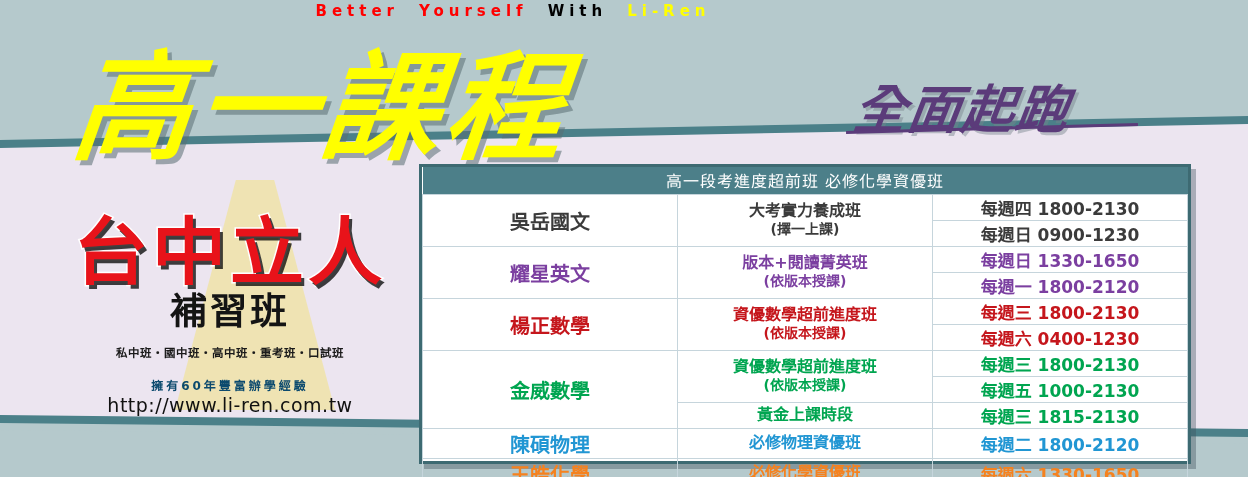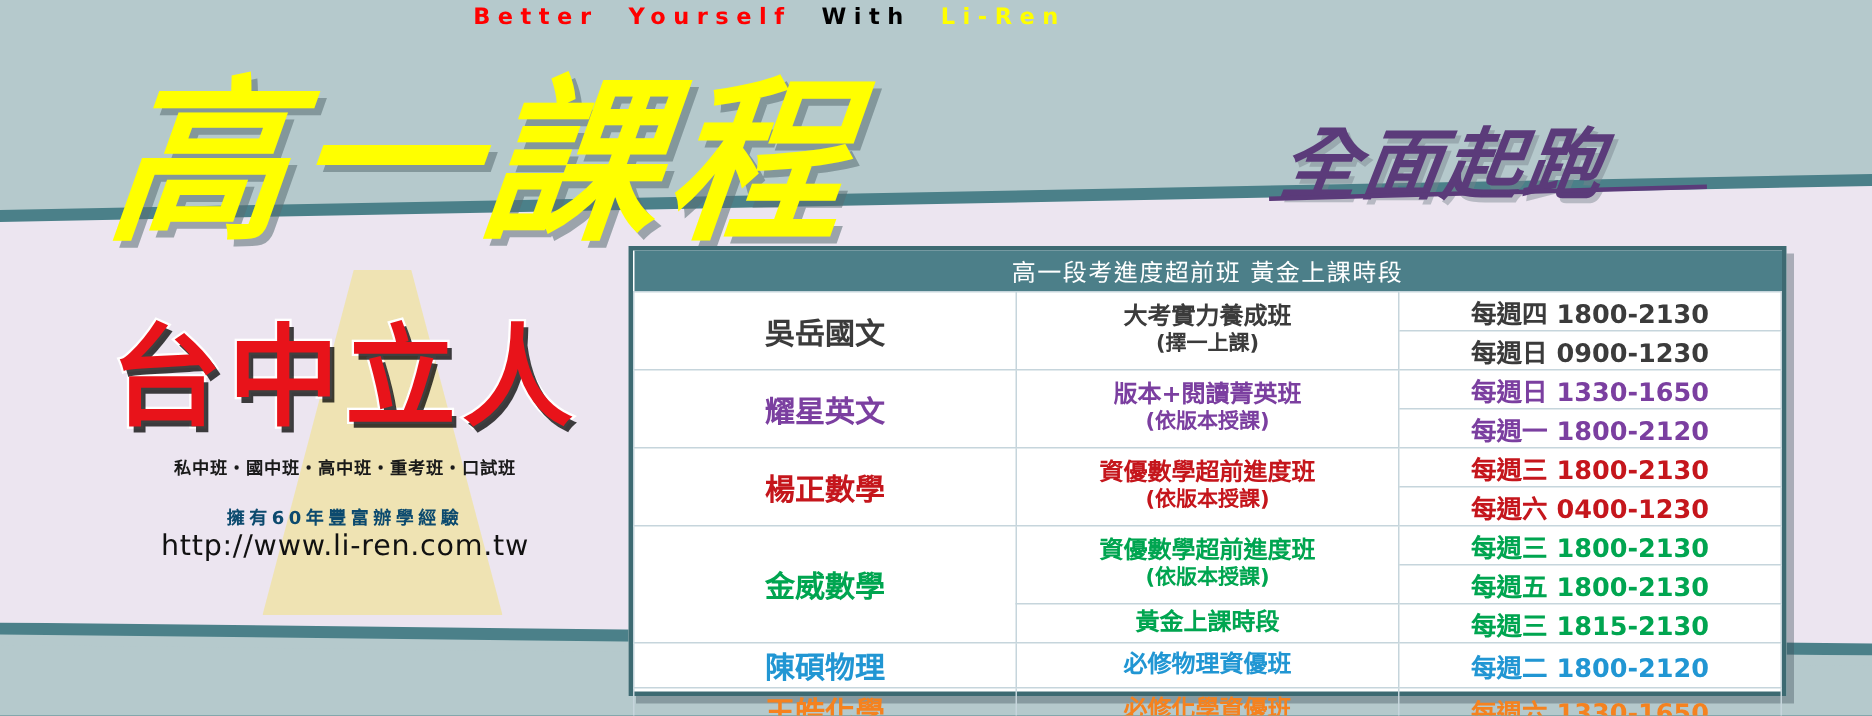--- a/index.html
+++ b/index.html
@@ -142,31 +142,32 @@
 
   <div class="tagline" id="tagline"><span class="w1" style="color: rgb(255, 0, 0);">Better</span><span class="w2" style="color: rgb(255, 0, 0);">Yourself</span><span class="w3" style="color: rgb(0, 0, 0);">With</span><span class="w4" style="color: rgb(255, 255, 0);">Li-Ren</span></div>
 
   <div class="main-title">高一課程</div>
 
   <div class="sub-title">全面起跑</div>
   <div class="sub-underline"></div>
 
   <div class="logo-wrap">
     <div class="logo-main">台中立人</div>
+    <div class="logo-sub">補習班</div>
     <div class="logo-classes">私中班・國中班・高中班・重考班・口試班</div>
     <div class="logo-years">擁有60年豐富辦學經驗</div>
     <div class="logo-url">http://www.li-ren.com.tw</div>
   </div>
 
   <div class="table-shadow"></div>
   <div class="table-box">
     <table class="sched">
       <thead>
         <tr>
-          <th class="hdr" colspan="3">高一段考進度超前班  黃金上課時段</th>
+          <th class="hdr" colspan="3">高一段考進度超前班  必修化學資優班</th>
         </tr>
       </thead>
       <tbody id="sched-body">
           <tr>
             <td class="c-teacher t-gray" rowspan="2">吳岳國文</td>
             <td class="c-course t-gray" rowspan="2"><span>大考實力養成班</span><span class="course-sub">(擇一上課)</span></td>
             <td class="c-time t-gray">每週四 1800-2130</td>
           </tr>
           <tr>
             <td class="c-time t-gray">每週日 0900-1230</td>
@@ -186,21 +187,21 @@
           </tr>
           <tr>
             <td class="c-time t-red">每週六 0400-1230</td>
           </tr>
           <tr>
             <td class="c-teacher t-green" rowspan="3">金威數學</td>
             <td class="c-course t-green" rowspan="2"><span>資優數學超前進度班</span><span class="course-sub">(依版本授課)</span></td>
             <td class="c-time t-green">每週三 1800-2130</td>
           </tr>
           <tr>
-            <td class="c-time t-green">每週五 1800-2130</td>
+            <td class="c-time t-green">每週五 1000-2130</td>
           </tr>
           <tr>
             <td class="c-course t-green" rowspan="1"><span>黃金上課時段</span></td>
             <td class="c-time t-green">每週三 1815-2130</td>
           </tr>
           <tr>
             <td class="c-teacher t-blue" rowspan="1">陳碩物理</td>
             <td class="c-course t-blue" rowspan="1"><span>必修物理資優班</span></td>
             <td class="c-time t-blue">每週二 1800-2120</td>
           </tr>

